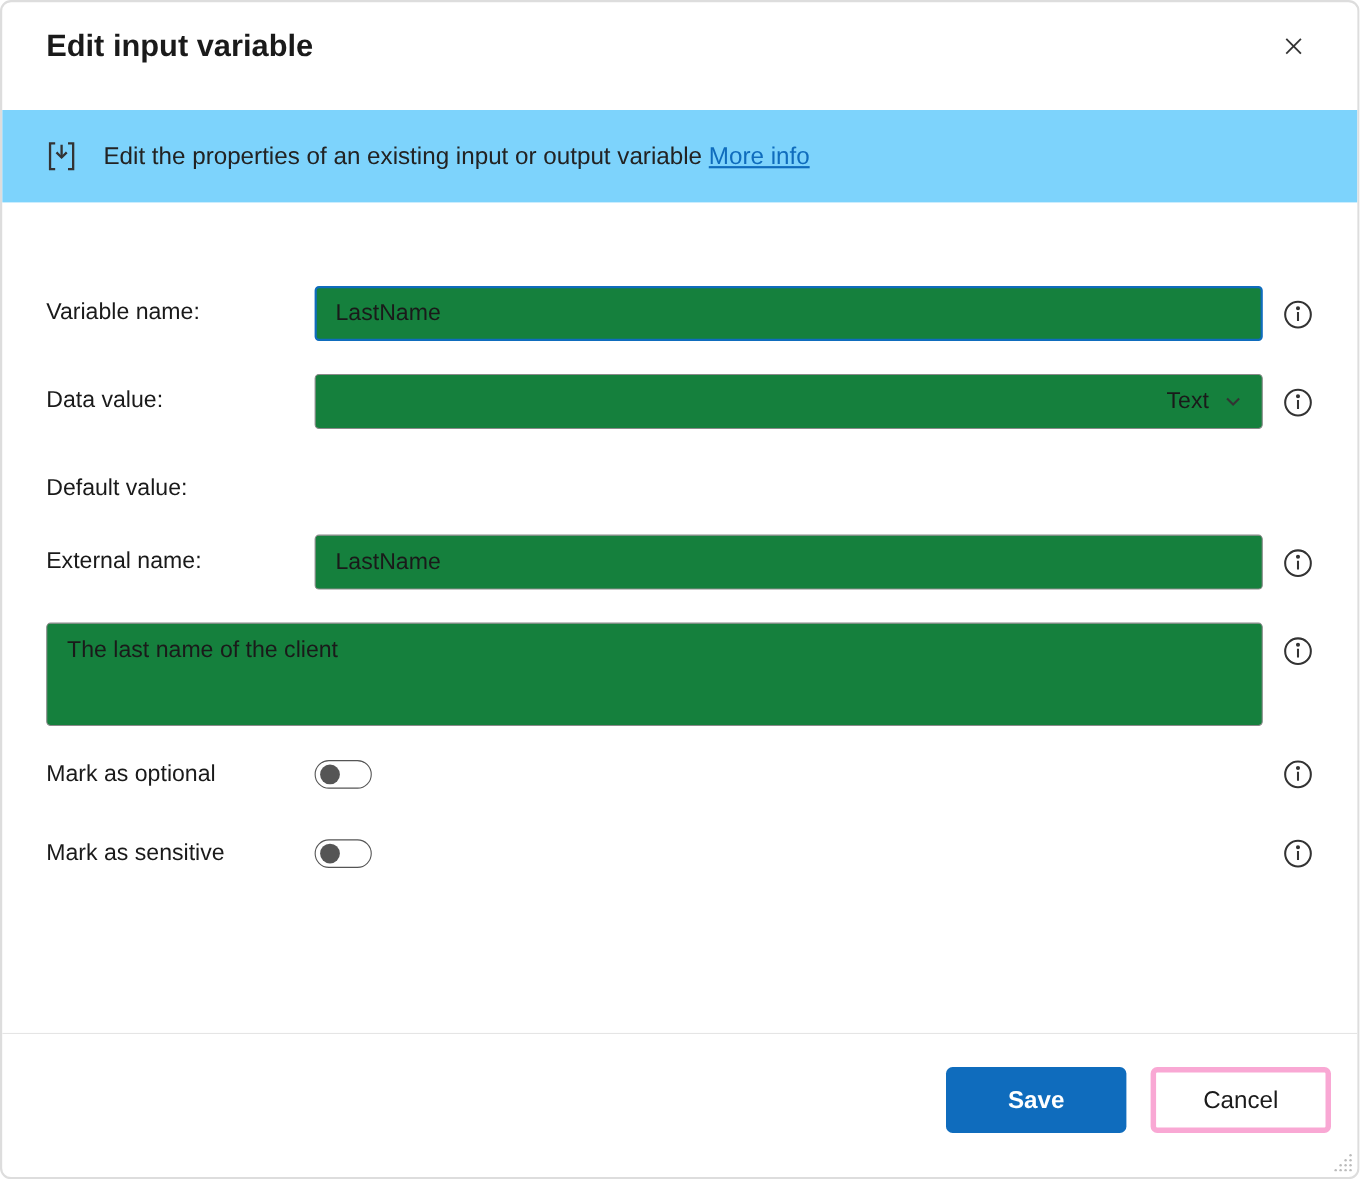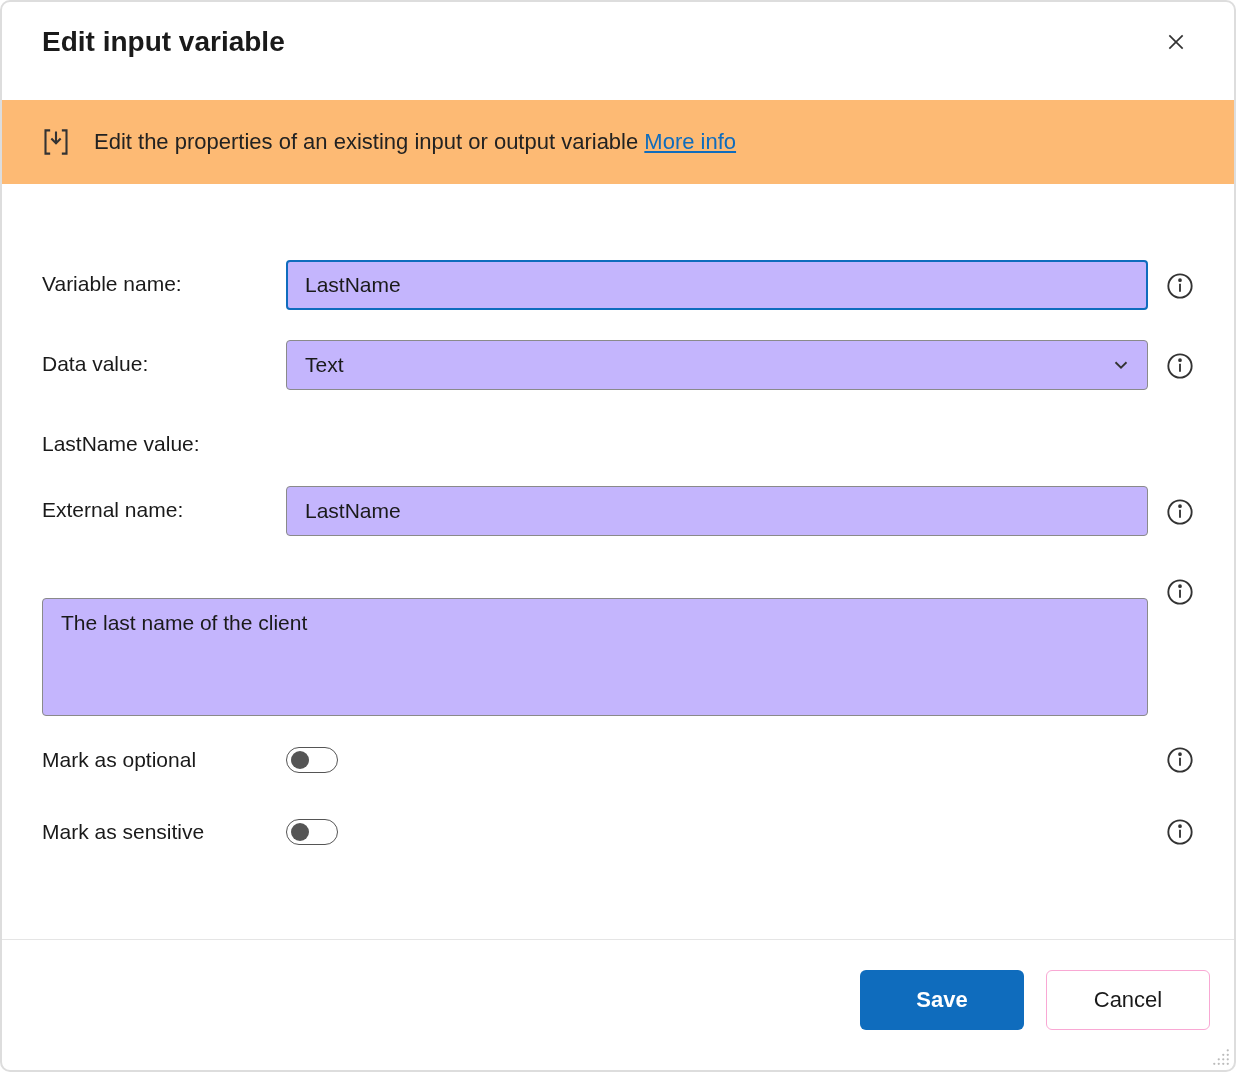--- a/index.html
+++ b/index.html
@@ -52,21 +52,21 @@
       border: none;
       color: #333;
     }
 
     .close-btn svg {
       width: 20px;
       height: 20px;
     }
 
     .info-banner {
-      background: #fdba74;
+      background: #7dd3fc;
       padding: 28px 40px;
       display: flex;
       align-items: center;
       gap: 24px;
     }
 
     .banner-icon {
       width: 28px;
       height: 28px;
       flex-shrink: 0;
@@ -120,58 +120,58 @@
       gap: 18px;
     }
 
     .text-input, .select-input, .textarea-input {
       flex: 1;
       font-family: inherit;
       font-size: 21px;
       padding: 12px 18px;
       border: 1px solid #8a8a8a;
       border-radius: 4px;
-      background: #c4b5fd;
+      background: #15803d;
       color: #1a1a1a;
     }
 
     .text-input.focused {
       border: 2px solid #0f6cbd;
       padding: 11px 17px;
     }
 
     .text-input::placeholder, .textarea-input::placeholder {
       color: #6b6b6b;
     }
 
     .select-wrap {
       flex: 1;
       position: relative;
+      text-align: right;
     }
 
     .select-input {
       width: 100%;
       appearance: none;
       cursor: pointer;
       padding-right: 48px;
     }
 
     .select-chevron {
       position: absolute;
       right: 16px;
       top: 50%;
       transform: translateY(-50%);
       pointer-events: none;
       color: #333;
     }
 
     .textarea-input {
-      height: 118px;
+      height: 94px;
       resize: none;
-      margin-top: 32px;
     }
 
     .info-icon {
       width: 28px;
       height: 28px;
       flex-shrink: 0;
       margin-top: 12px;
       color: #333;
       cursor: pointer;
     }
@@ -227,21 +227,21 @@
     .btn-primary {
       background: #0f6cbd;
       color: #fff;
       border: none;
       font-weight: 600;
     }
 
     .btn-secondary {
       background: #fff;
       color: #1a1a1a;
-      border: 1px solid #f9a8d4;
+      border: 5px solid #f9a8d4;
     }
 
     .resize-grip {
       position: absolute;
       right: 6px;
       bottom: 6px;
       width: 18px;
       height: 18px;
       color: #bbb;
     }
@@ -298,21 +298,21 @@
         </div>
         <svg class="info-icon" viewBox="0 0 24 24" fill="none" stroke="currentColor" stroke-width="1.6">
             <circle cx="12" cy="12" r="10"></circle>
             <line x1="12" y1="10" x2="12" y2="17"></line>
             <circle cx="12" cy="7" r="0.8" fill="currentColor"></circle>
           </svg>
       </div>
     </div>
 
     <div class="form-row">
-      <label class="form-label">LastName value:</label>
+      <label class="form-label">Default value:</label>
     </div>
 
     <div class="form-row">
       <label class="form-label">External name:</label>
       <div class="form-control-wrap">
         <input type="text" class="text-input" value="LastName" style="">
         <svg class="info-icon" viewBox="0 0 24 24" fill="none" stroke="currentColor" stroke-width="1.6">
             <circle cx="12" cy="12" r="10"></circle>
             <line x1="12" y1="10" x2="12" y2="17"></line>
             <circle cx="12" cy="7" r="0.8" fill="currentColor"></circle>

